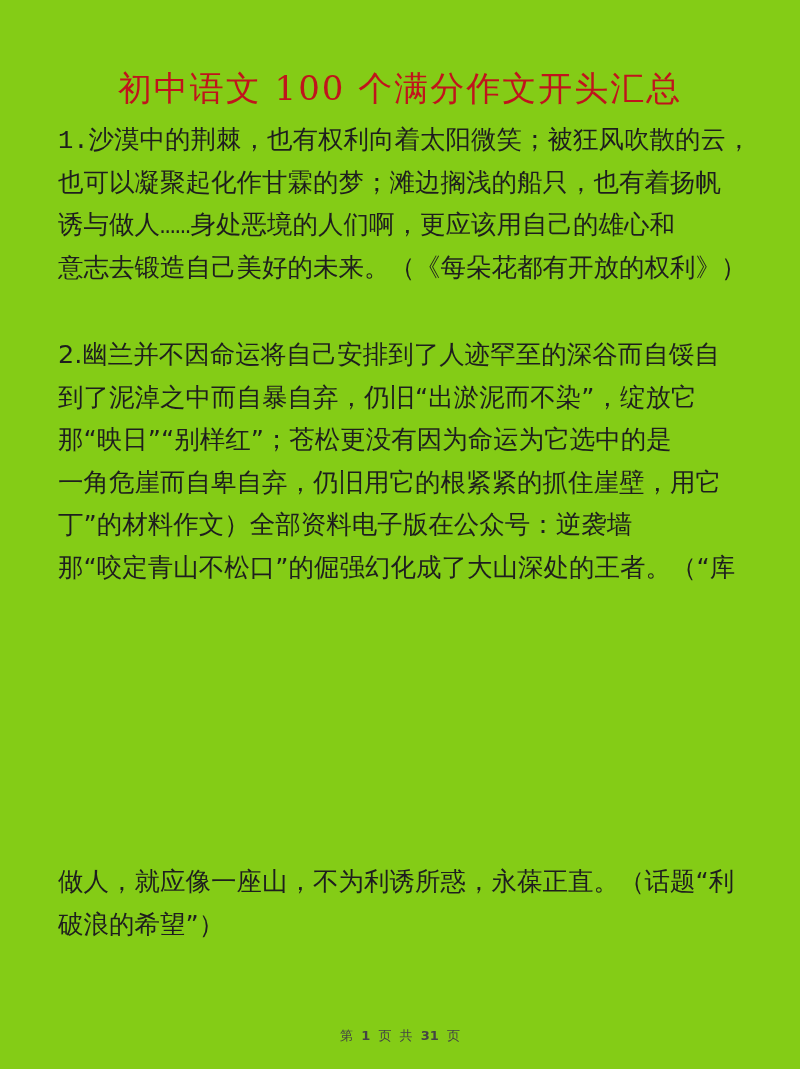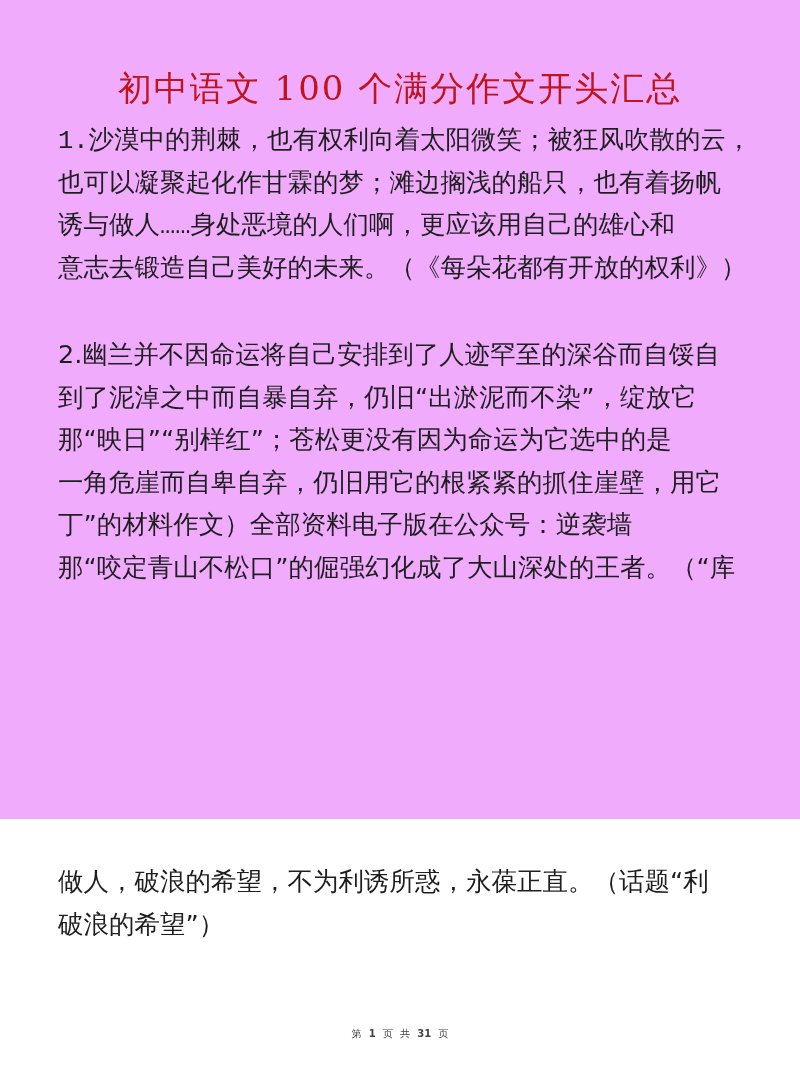--- a/index.html
+++ b/index.html
@@ -11,22 +11,22 @@
     width: 800px;
     height: 1079px;
     position: relative;
     overflow: hidden;
     font-family: "DejaVu Sans", "Liberation Sans", sans-serif;
   }
   .page {
     position: absolute;
     left: 0; top: 0;
     width: 800px;
-    height: 819px;
-    background: #f0abfc;
+    height: 1069px;
+    background: #84cc16;
   }
   .title {
     position: absolute;
     top: 66px;
     left: 0;
     width: 800px;
     text-align: center;
     color: #c0141c;
     font-family: "DejaVu Serif", "Liberation Serif", serif;
     font-size: 34px;
@@ -50,21 +50,21 @@
   .p1 { top: 121px; font-family: Liberation Mono, monospace; }
   .p2 { top: 333px; }
   .p3 { top: 670px; }
   .p4 { top: 860px; }
   .footer {
     position: absolute;
     top: 1027px;
     left: 0;
     width: 800px;
     text-align: center;
-    font-size: 10px;
+    font-size: 13px;
     color: #444444;
     font-family: "DejaVu Serif", "Liberation Serif", serif;
     word-spacing: 4px;
   }
   .footer b { font-family: "DejaVu Sans", sans-serif; font-weight: bold; }
 </style>
 </head>
 <body>
 
 <div class="page">
@@ -82,21 +82,21 @@
     <span class="line">2.幽兰并不因命运将自己安排到了人迹罕至的深谷而自馁自</span>
     <span class="line">到了泥淖之中而自暴自弃，仍旧“出淤泥而不染”，绽放它</span>
     <span class="line">那“映日”“别样红”；苍松更没有因为命运为它选中的是</span>
     <span class="line">一角危崖而自卑自弃，仍旧用它的根紧紧的抓住崖壁，用它</span>
     <span class="line">丁”的材料作文）全部资料电子版在公众号：逆袭墙</span>
     <span class="line">那“咬定青山不松口”的倔强幻化成了大山深处的王者。（“库</span>
   </p>
 
 
   <p class="para p4">
-    <span class="line">做人，破浪的希望，不为利诱所惑，永葆正直。（话题“利</span>
+    <span class="line">做人，就应像一座山，不为利诱所惑，永葆正直。（话题“利</span>
     <span class="line">破浪的希望”）</span>
   </p>
 
   <div class="footer">
     <span>第</span>
     <b>1</b>
     <span>页</span>
     <span>共</span>
     <b>31</b>
     <span>页</span>

